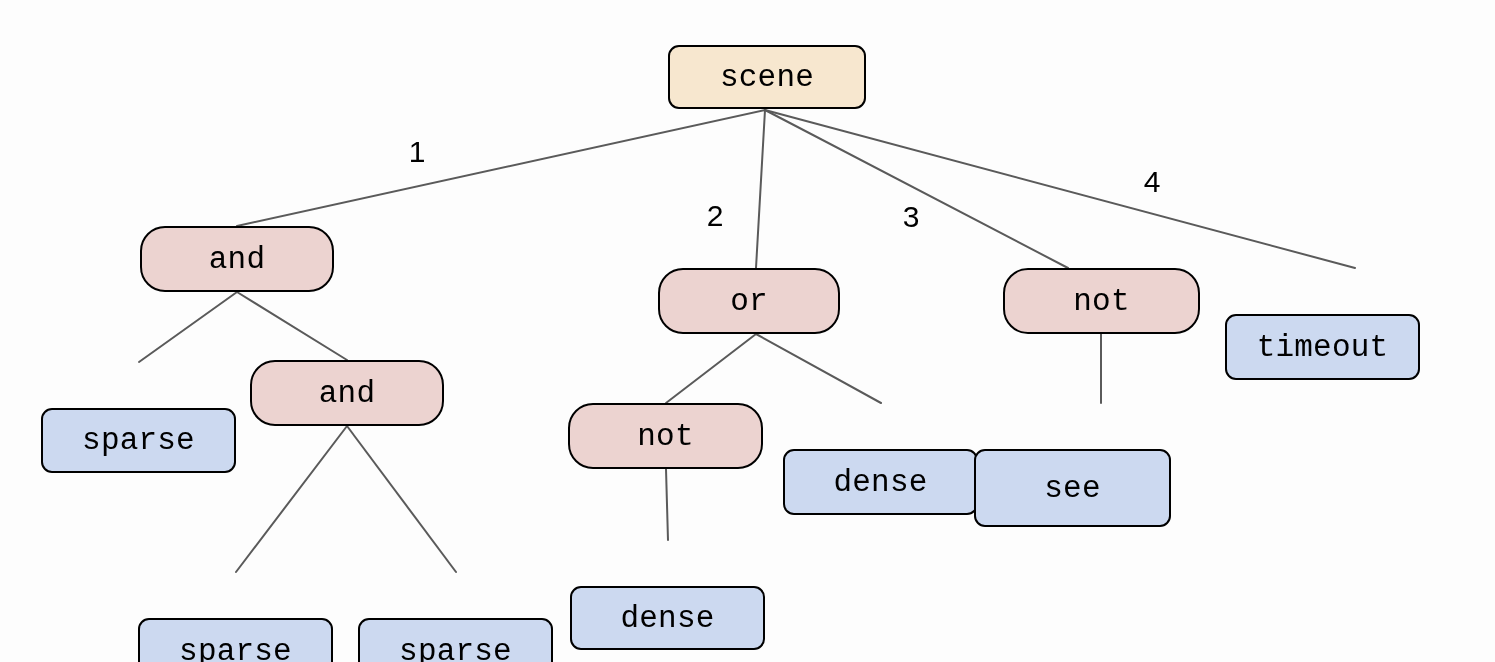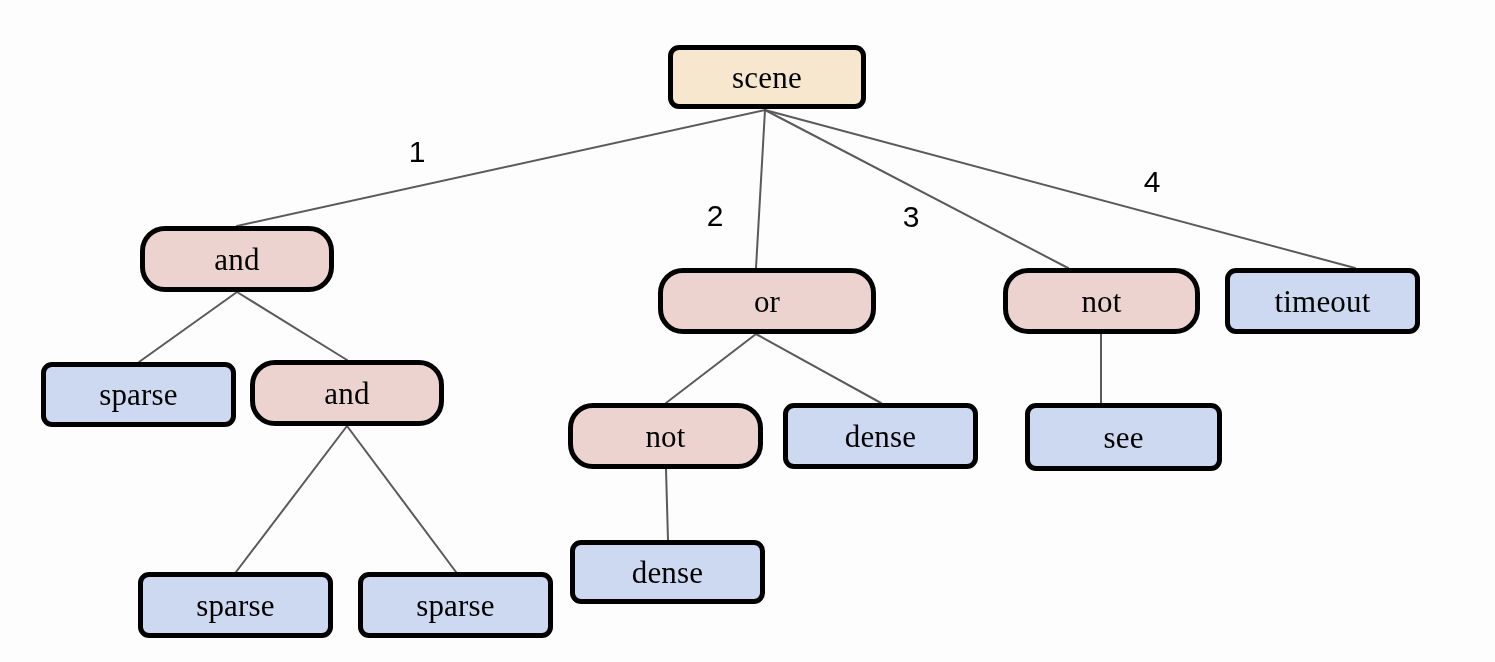--- a/index.html
+++ b/index.html
@@ -22,35 +22,35 @@
     position: absolute;
     left: 0;
     top: 0;
     width: 1495px;
     height: 662px;
     pointer-events: none;
   }
   .node {
     position: absolute;
     box-sizing: border-box;
-    border: 5px solid #000000;
+    border: 2px solid #000000;
     border-radius: 11px;
     display: flex;
     align-items: center;
     justify-content: center;
     color: #000000;
-    font-family: Liberation Serif, serif;
+    font-family: Liberation Mono, monospace;
     font-size: 31px;
     line-height: 1;
     letter-spacing: 0.2px;
     white-space: nowrap;
   }
   .node-root   { background: #f7e7cf; }
   .node-op     { background: #ecd3d0; border-radius: 25px; }
-  .node-leaf   { background: #ccd9f0; }
+  .node-leaf   { background: #ccd9f0; margin-top: 46px; }
   .edge-label {
     position: absolute;
     color: #000000;
     font-family: "Liberation Sans", sans-serif;
     font-size: 30px;
     line-height: 1;
     transform: translate(-50%, -50%);
     white-space: nowrap;
   }
 </style>
@@ -68,28 +68,28 @@
       <line x1="347" y1="426" x2="236" y2="572" stroke="#5a5a5a" stroke-width="2" stroke-linecap="round"></line>
       <line x1="347" y1="426" x2="456" y2="572" stroke="#5a5a5a" stroke-width="2" stroke-linecap="round"></line>
       <line x1="756" y1="334" x2="666" y2="403" stroke="#5a5a5a" stroke-width="2" stroke-linecap="round"></line>
       <line x1="756" y1="334" x2="881" y2="403" stroke="#5a5a5a" stroke-width="2" stroke-linecap="round"></line>
       <line x1="666" y1="469" x2="668" y2="540" stroke="#5a5a5a" stroke-width="2" stroke-linecap="round"></line>
       <line x1="1101" y1="334" x2="1101" y2="403" stroke="#5a5a5a" stroke-width="2" stroke-linecap="round"></line>
     </svg>
   <div id="node-layer">
       <div class="node node-root" style="left: 668px; top: 45px; width: 198px; height: 64px;">scene</div>
       <div class="node node-op" style="left: 140px; top: 226px; width: 194px; height: 66px;">and</div>
-      <div class="node node-op" style="left: 658px; top: 268px; width: 218px; height: 66px;">or</div>
+      <div class="node node-op" style="left: 658px; top: 268px; width: 182px; height: 66px;">or</div>
       <div class="node node-op" style="left: 1003px; top: 268px; width: 197px; height: 66px;">not</div>
       <div class="node node-leaf" style="left: 1225px; top: 268px; width: 195px; height: 66px;">timeout</div>
       <div class="node node-leaf" style="left: 41px; top: 362px; width: 195px; height: 65px;">sparse</div>
       <div class="node node-op" style="left: 250px; top: 360px; width: 194px; height: 66px;">and</div>
       <div class="node node-op" style="left: 568px; top: 403px; width: 195px; height: 66px;">not</div>
       <div class="node node-leaf" style="left: 783px; top: 403px; width: 195px; height: 66px;">dense</div>
-      <div class="node node-leaf" style="left: 1025px; top: 403px; width: 197px; height: 68px;">see</div>
+      <div class="node node-leaf" style="left: 974px; top: 403px; width: 197px; height: 78px;">see</div>
       <div class="node node-leaf" style="left: 138px; top: 572px; width: 195px; height: 66px;">sparse</div>
       <div class="node node-leaf" style="left: 358px; top: 572px; width: 195px; height: 66px;">sparse</div>
       <div class="node node-leaf" style="left: 570px; top: 540px; width: 195px; height: 64px;">dense</div>
     </div>
   <div id="label-layer">
       <div class="edge-label" style="left: 417px; top: 152px;">1</div>
       <div class="edge-label" style="left: 715px; top: 216px;">2</div>
       <div class="edge-label" style="left: 911px; top: 217px;">3</div>
       <div class="edge-label" style="left: 1152px; top: 182px;">4</div>
     </div>

